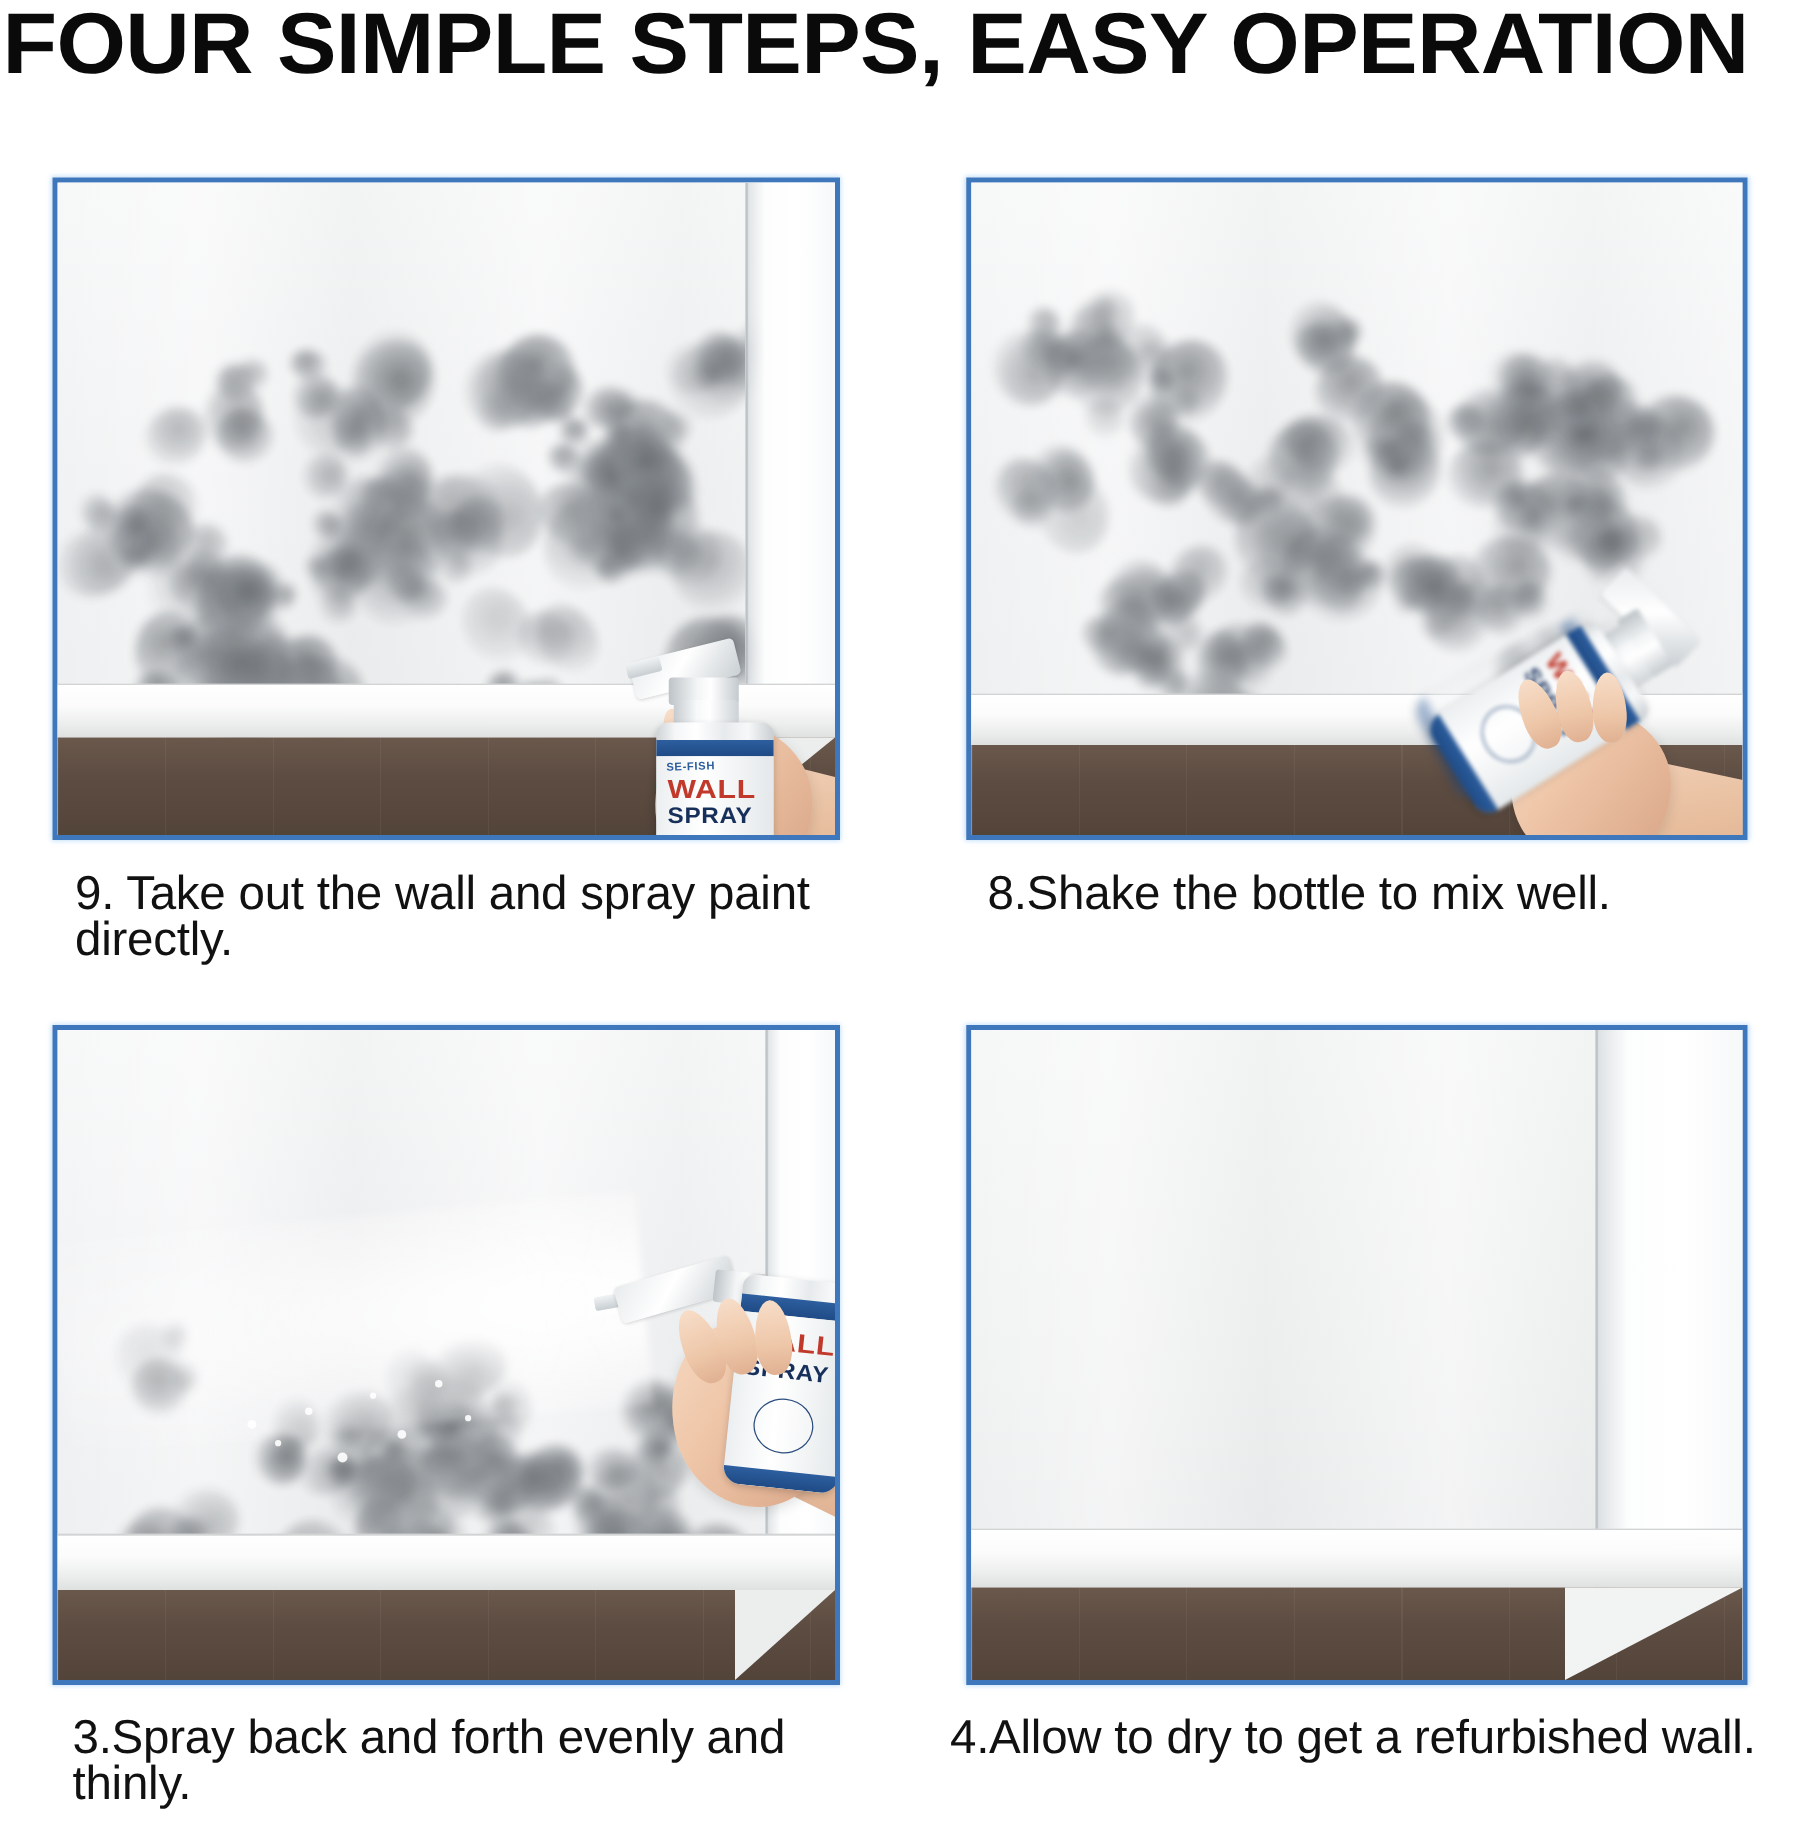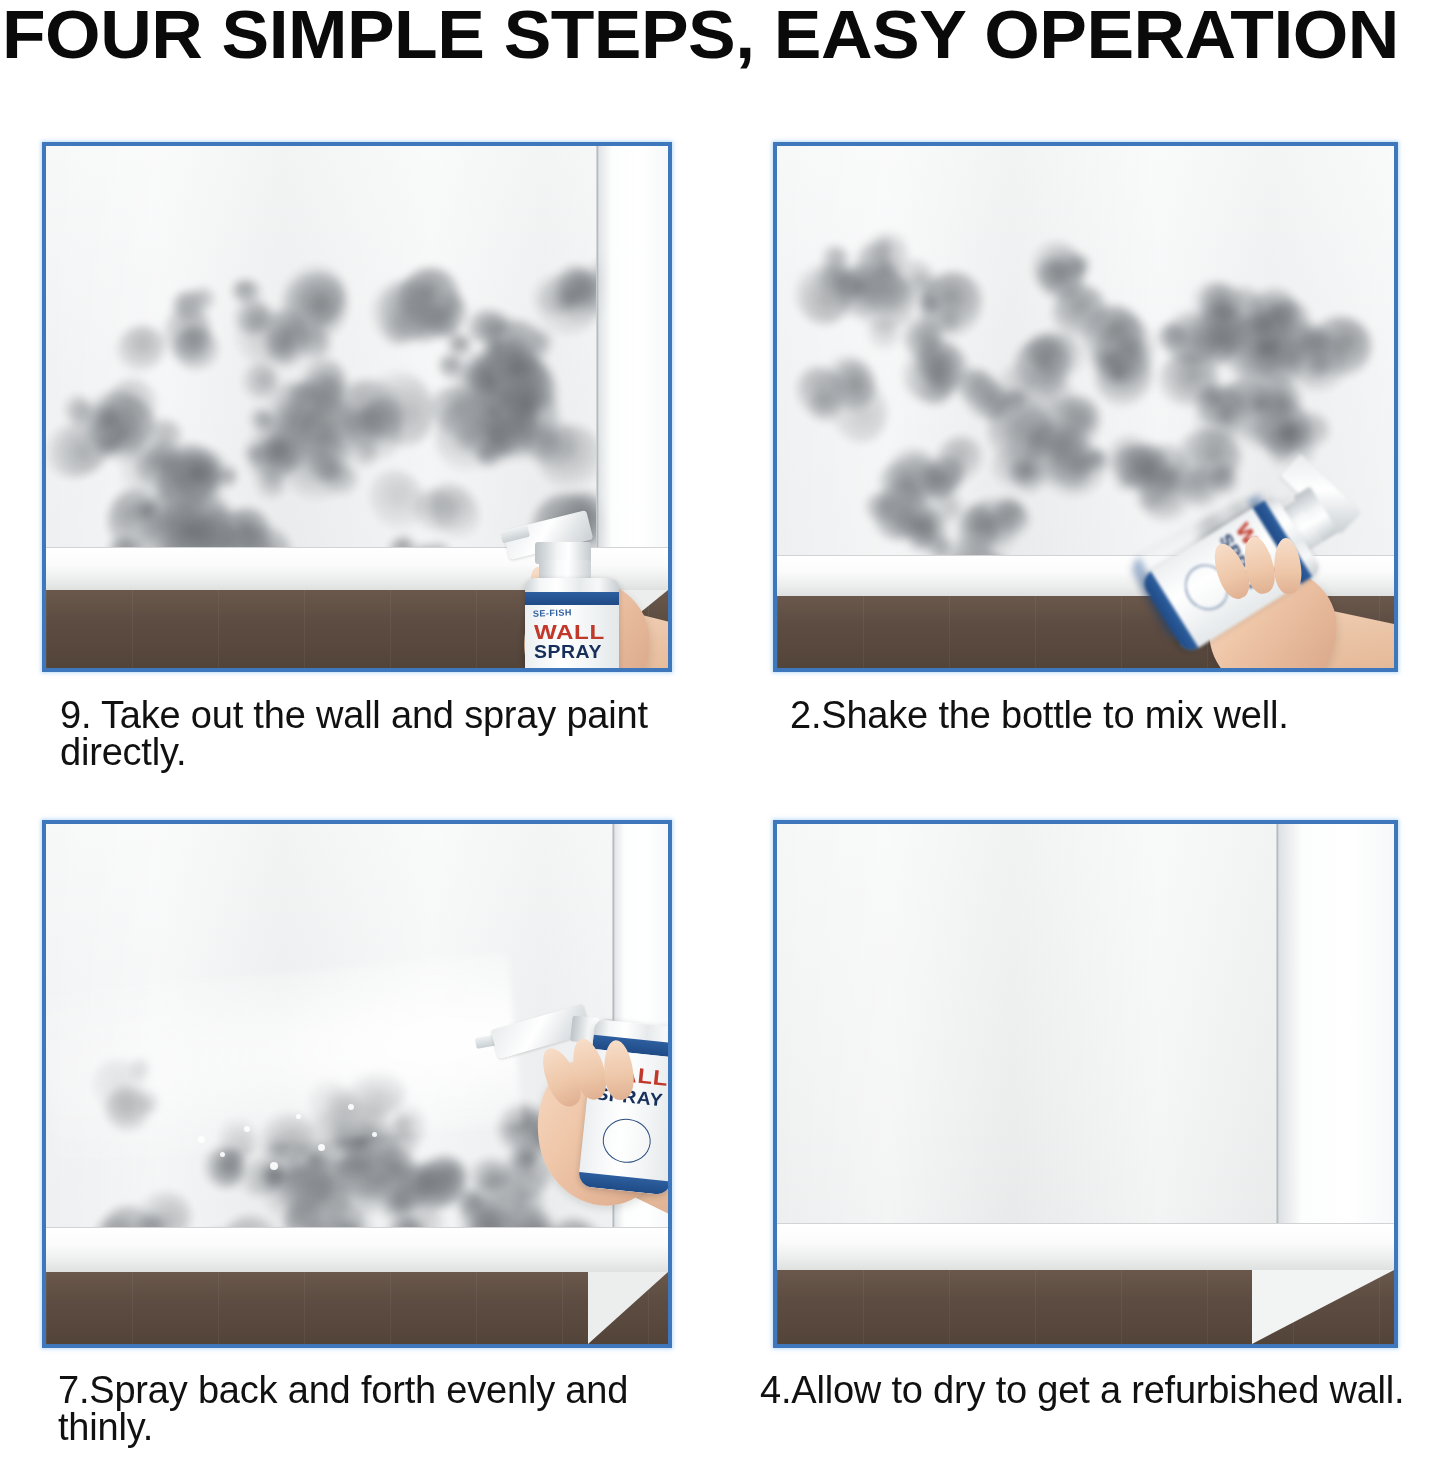--- a/index.html
+++ b/index.html
@@ -841,15 +841,15 @@
       <div class="corner-line" style="left:0;"></div>
     </div>
 
     <div class="baseboard" style="bottom:74px;height:46px;"></div>
     <div class="floor" style="height:74px;"></div>
     <div class="floor-wedge" style="border-width:0 0 74px 142px;border-left-color:#f2f3f3;right:0;"></div>
   </div>
 </div>
 
 <div class="caption" id="cap-1">9. Take out the wall and spray paint directly.</div>
-<div class="caption" id="cap-2">2.Shake the bottle to mix well.</div>
-<div class="caption" id="cap-3">7.Spray back and forth evenly and thinly.</div>
+<div class="caption" id="cap-2">8.Shake the bottle to mix well.</div>
+<div class="caption" id="cap-3">3.Spray back and forth evenly and thinly.</div>
 <div class="caption" id="cap-4">4.Allow to dry to get a refurbished wall.</div>
 
 </body></html>

